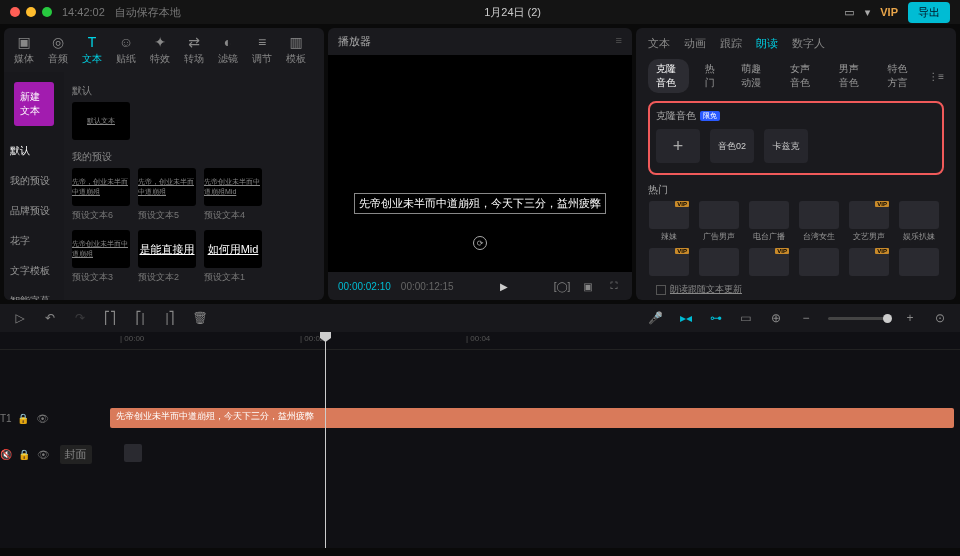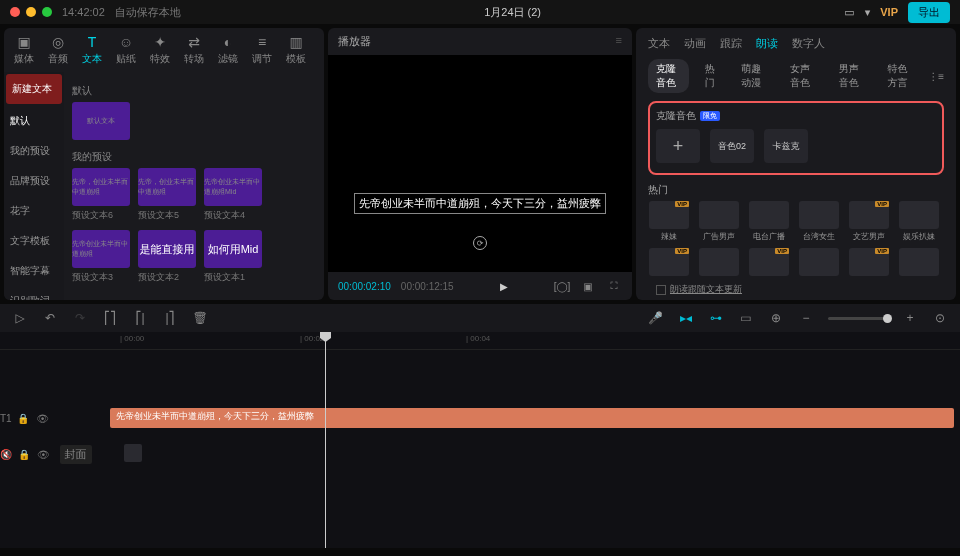--- a/index.html
+++ b/index.html
@@ -24,27 +24,27 @@
 .panel.right { width: 320px; }
 
 
 .top-tabs { display: flex; gap: 14px; padding: 6px 10px; font-size: 10px; color: #888; }
 .top-tab { display: flex; flex-direction: column; align-items: center; gap: 2px; cursor: pointer; }
 .top-tab.active { color: #00d4e6; }
 .top-tab .ico { width: 16px; height: 16px; display: flex; align-items: center; justify-content: center; font-size: 14px; }
 .left-body { display: flex; flex: 1; }
 .sidebar { width: 60px; background: #18181c; font-size: 10px; }
 .sidebar div { padding: 8px 6px; color: #999; cursor: pointer; }
-.sidebar div.active { color: #fff; background: #7f1d1d; border-radius: 3px; margin: 2px; }
+.sidebar div.active { color: #fff; background: #a21caf; border-radius: 3px; margin: 10px; }
 .sidebar div.sel { color: #fff; }
 .left-content { flex: 1; padding: 8px; overflow: hidden; }
 .section-label { color: #888; font-size: 10px; margin: 4px 0; }
 .thumb-grid { display: flex; flex-wrap: wrap; gap: 8px; }
 .thumb { width: 58px; display: flex; flex-direction: column; gap: 3px; }
-.thumb .box { width: 58px; height: 38px; background: #4c1d95; border-radius: 3px; display: flex; align-items: center; justify-content: center; font-size: 7px; color: #888; overflow: hidden; }
+.thumb .box { width: 58px; height: 38px; background: #000000; border-radius: 3px; display: flex; align-items: center; justify-content: center; font-size: 7px; color: #888; overflow: hidden; text-decoration: underline; }
 .thumb .cap { font-size: 9px; color: #777; text-align: left; }
 
 
 .player-head { padding: 6px 10px; color: #aaa; font-size: 11px; display: flex; justify-content: space-between; }
 .player-body { flex: 1; background: #000; position: relative; display: flex; align-items: center; justify-content: center; }
 .subtitle-box { background: rgba(0,0,0,0.2); padding: 2px 4px; color: #fff; font-size: 11px; border: 1px solid #888; }
 .dot-handle { position: absolute; width: 14px; height: 14px; border: 1px solid #aaa; border-radius: 50%; bottom: 22px; left: 50%; transform: translateX(-50%); display: flex; align-items: center; justify-content: center; font-size: 8px; color: #aaa; }
 .player-foot { display: flex; align-items: center; padding: 6px 10px; gap: 10px; font-size: 10px; color: #00bcd4; }
 .player-foot .dur { color: #666; }
 .player-foot .spacer { flex: 1; }

